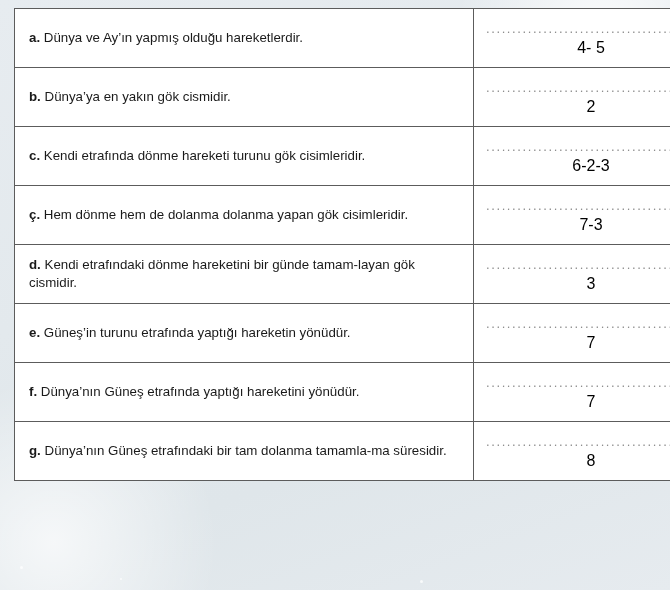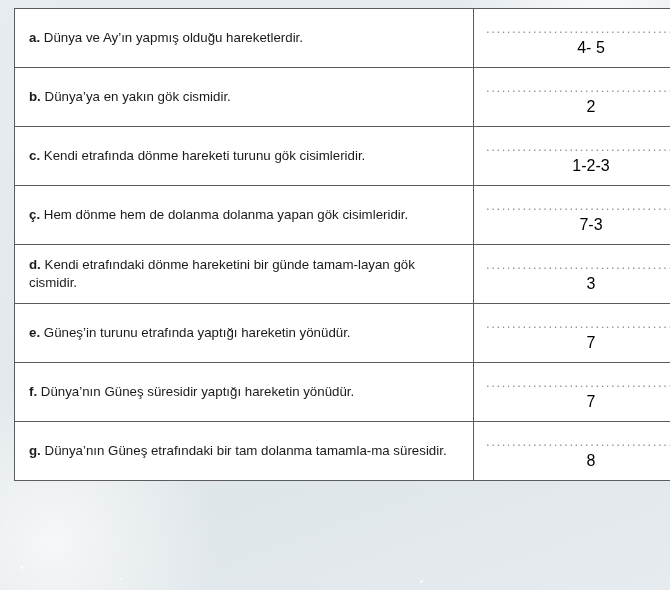--- a/index.html
+++ b/index.html
@@ -114,21 +114,21 @@
           </td>
         </tr>
 
         <tr>
           <td class="statement">
             <b>c.</b>
             <span>Kendi etrafında dönme hareketi turunu gök cisimleridir.</span>
           </td>
           <td class="answer">
             <span class="dots-line">...................................................</span>
-            <span class="ans shift-left2">1-2-3</span>
+            <span class="ans shift-left2">6-2-3</span>
           </td>
         </tr>
 
         <tr>
           <td class="statement">
             <b>ç.</b>
             <span>Hem dönme hem de dolanma dolanma yapan gök cisimleridir.</span>
           </td>
           <td class="answer">
             <span class="dots-line">...................................................</span>
@@ -154,21 +154,21 @@
           </td>
           <td class="answer">
             <span class="dots-line">...................................................</span>
             <span class="ans">7</span>
           </td>
         </tr>
 
         <tr>
           <td class="statement">
             <b>f.</b>
-            <span>Dünya’nın Güneş süresidir yaptığı hareketin yönüdür.</span>
+            <span>Dünya’nın Güneş etrafında yaptığı hareketini yönüdür.</span>
           </td>
           <td class="answer">
             <span class="dots-line">...................................................</span>
             <span class="ans shift-left">7</span>
           </td>
         </tr>
 
         <tr>
           <td class="statement">
             <b>g.</b>

